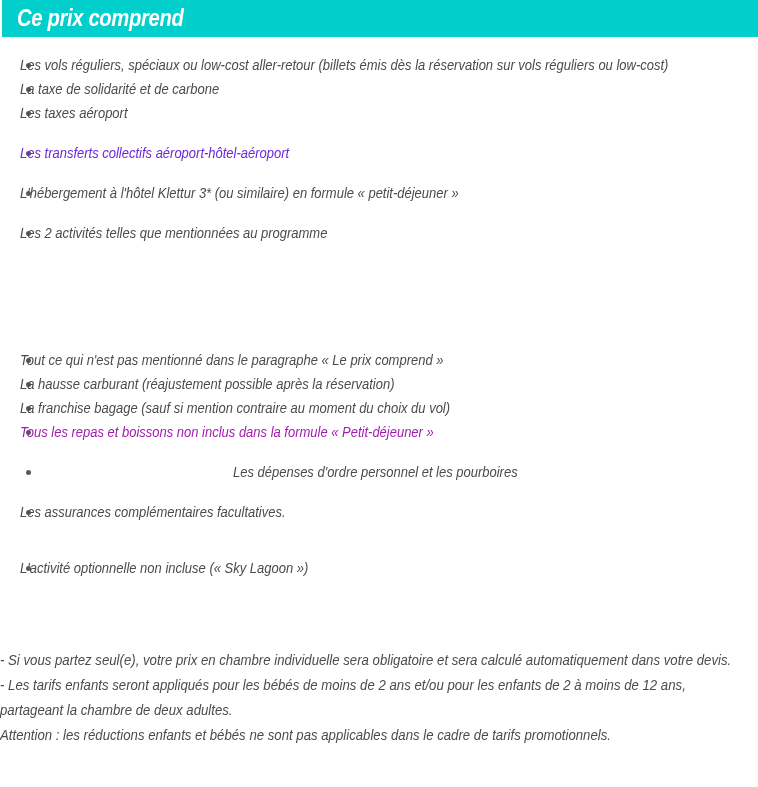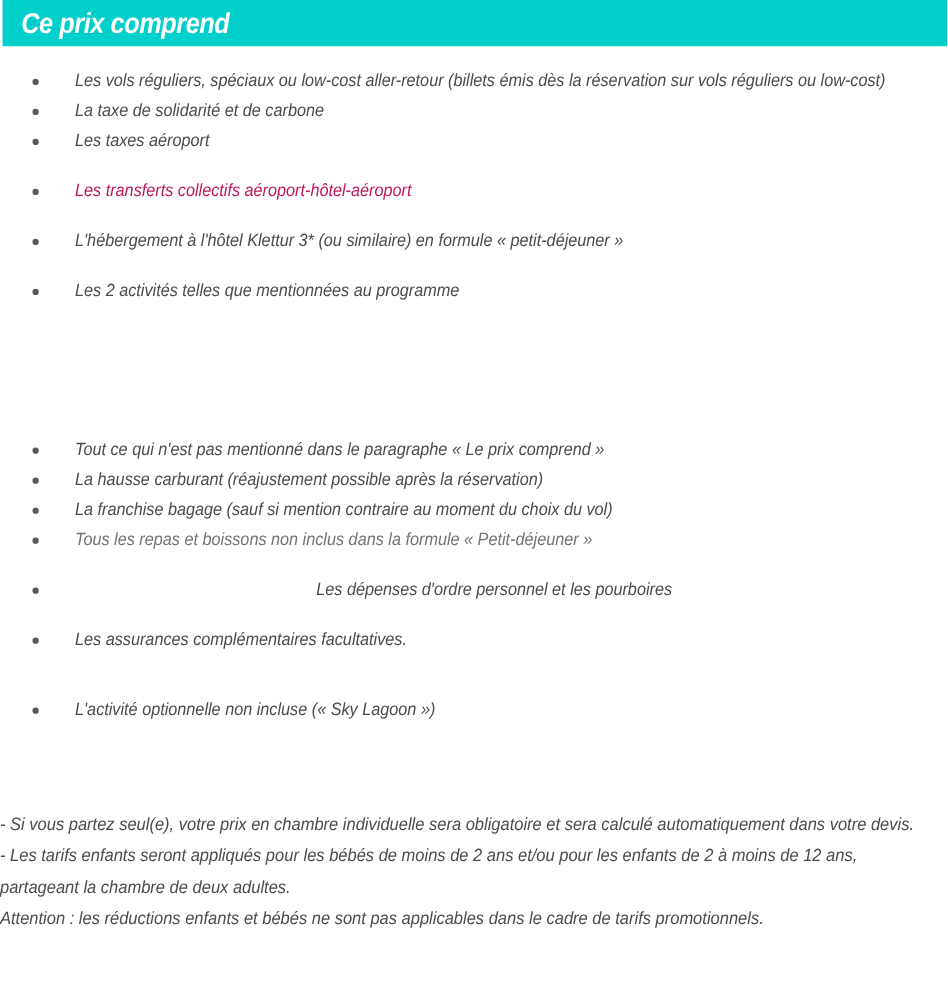--- a/index.html
+++ b/index.html
@@ -48,21 +48,21 @@
   }
 
   
   .bullet-list {
     list-style: none;
     margin: 0;
     padding: 0;
   }
   .bullet-item {
     position: relative;
-    padding-left: 60px;
+    padding-left: 20px;
     color: #4b4b4b;
     font-family: "Liberation Sans Narrow", "Liberation Sans", sans-serif;
     font-style: italic;
     font-size: 14.2px;
     line-height: 15px;
     white-space: nowrap;
   }
   .bullet-item .bullet-dot {
     position: absolute;
     left: 26px;
@@ -138,21 +138,21 @@
       <span class="bullet-text">Les vols réguliers, spéciaux ou low-cost aller-retour (billets émis dès la réservation sur vols réguliers ou low-cost)</span>
     </li>
     <li class="bullet-item row-1" style="color: rgb(75, 75, 75);">
       <span class="bullet-dot"></span>
       <span class="bullet-text">La taxe de solidarité et de carbone</span>
     </li>
     <li class="bullet-item row-2" style="color: rgb(75, 75, 75);">
       <span class="bullet-dot"></span>
       <span class="bullet-text">Les taxes aéroport</span>
     </li>
-    <li class="bullet-item row-3" style="color: #be185d;">
+    <li class="bullet-item row-3" style="color: #6d28d9;">
       <span class="bullet-dot"></span>
       <span class="bullet-text">Les transferts collectifs aéroport-hôtel-aéroport</span>
     </li>
     <li class="bullet-item row-4" style="color: rgb(75, 75, 75);">
       <span class="bullet-dot"></span>
       <span class="bullet-text">L'hébergement à l'hôtel Klettur 3* (ou similaire) en formule « petit-déjeuner »</span>
     </li>
     <li class="bullet-item row-5" style="color: rgb(75, 75, 75);">
       <span class="bullet-dot"></span>
       <span class="bullet-text">Les 2 activités telles que mentionnées au programme</span>
@@ -166,21 +166,21 @@
       <span class="bullet-text">Tout ce qui n'est pas mentionné dans le paragraphe « Le prix comprend »</span>
     </li>
     <li class="bullet-item s2row-1" style="color: rgb(75, 75, 75);">
       <span class="bullet-dot"></span>
       <span class="bullet-text">La hausse carburant (réajustement possible après la réservation)</span>
     </li>
     <li class="bullet-item s2row-2" style="color: rgb(75, 75, 75);">
       <span class="bullet-dot"></span>
       <span class="bullet-text">La franchise bagage (sauf si mention contraire au moment du choix du vol)</span>
     </li>
-    <li class="bullet-item s2row-3" style="color: #737373;">
+    <li class="bullet-item s2row-3" style="color: #a21caf;">
       <span class="bullet-dot"></span>
       <span class="bullet-text">Tous les repas et boissons non inclus dans la formule « Petit-déjeuner »</span>
     </li>
     <li class="bullet-item s2row-4" style="color: rgb(75, 75, 75);">
       <span class="bullet-dot"></span>
       <span class="bullet-text">Les dépenses d'ordre personnel et les pourboires</span>
     </li>
     <li class="bullet-item s2row-5" style="color: rgb(75, 75, 75);">
       <span class="bullet-dot"></span>
       <span class="bullet-text">Les assurances complémentaires facultatives.</span>

